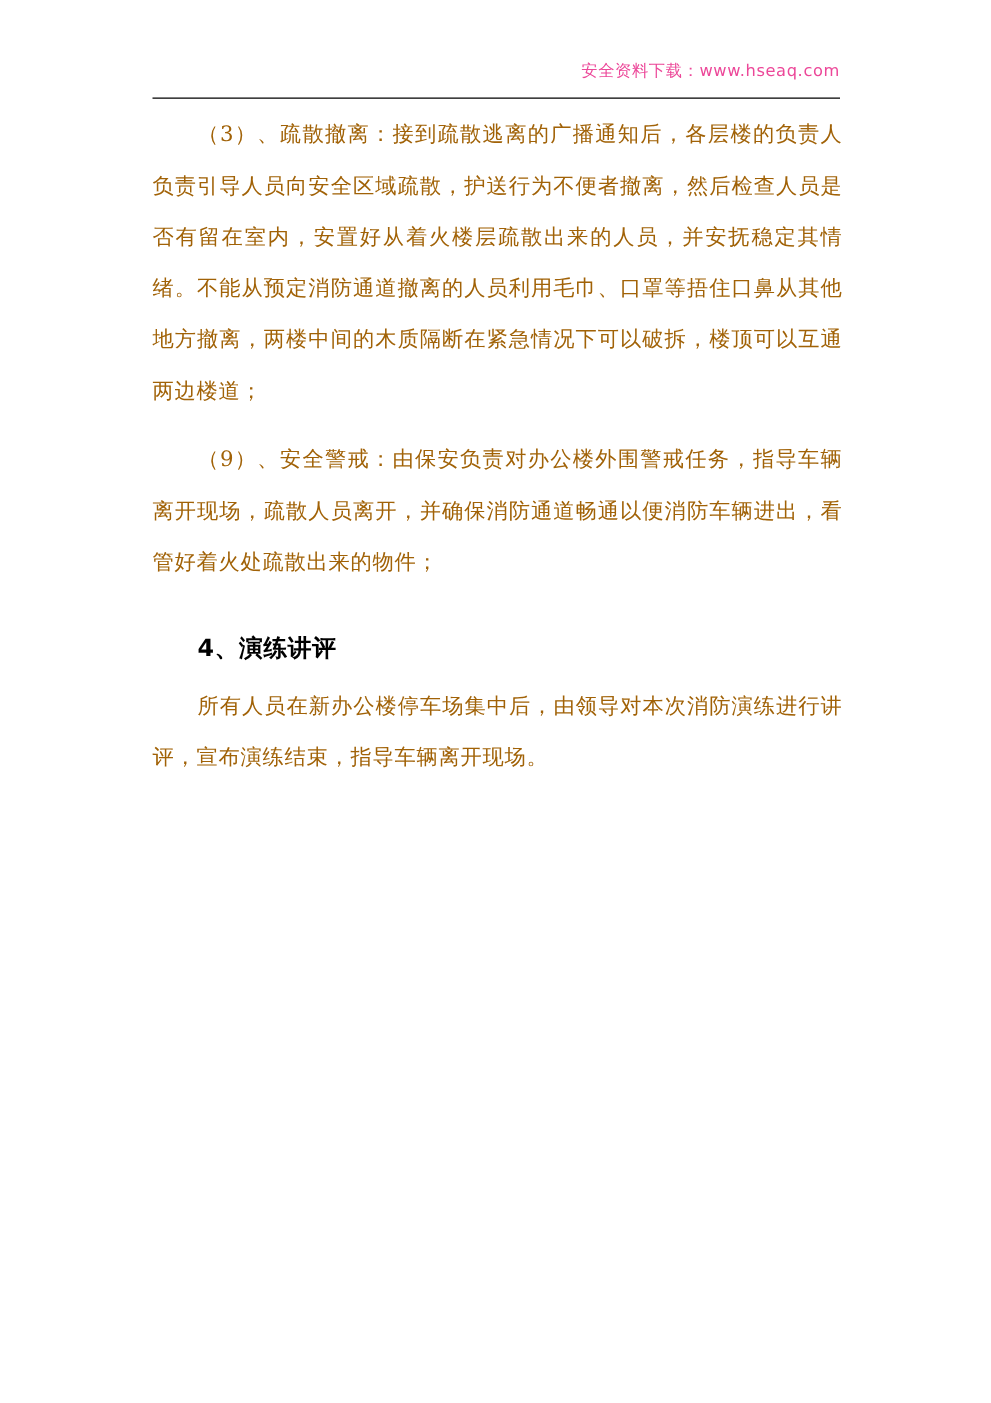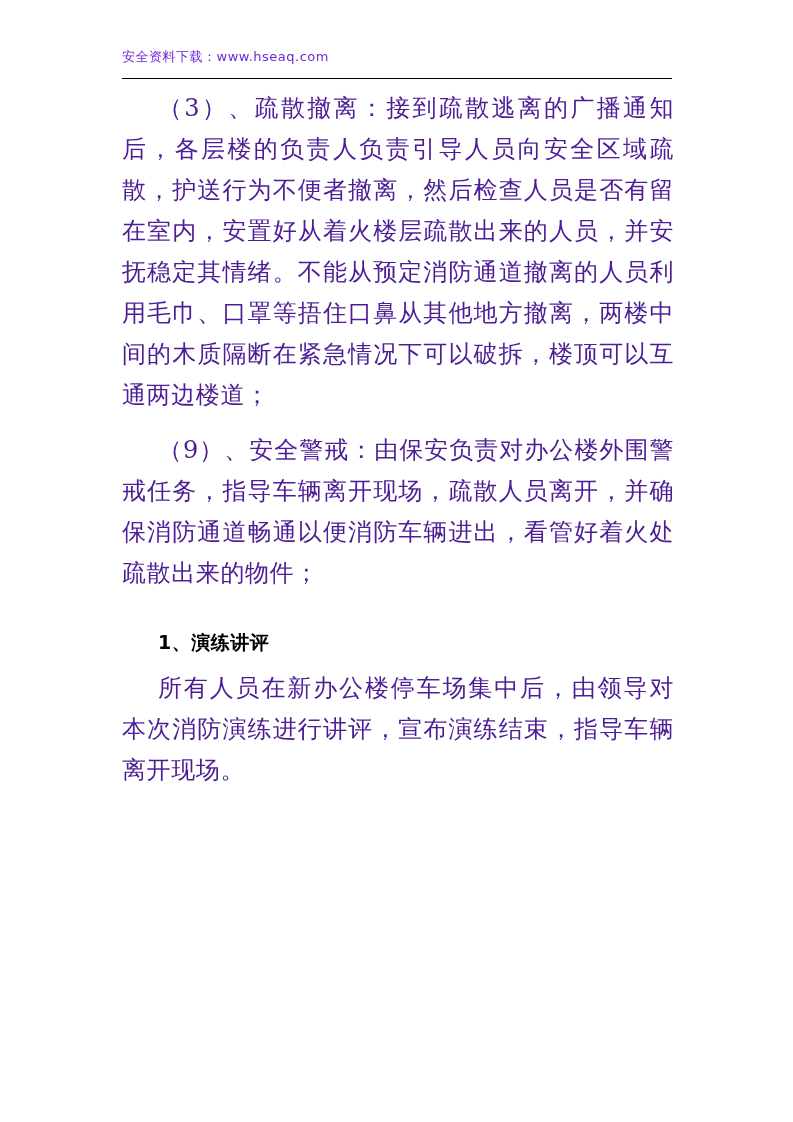--- a/index.html
+++ b/index.html
@@ -14,45 +14,45 @@
     background: #ffffff;
     box-sizing: border-box;
     font-family: "DejaVu Serif", serif;
     overflow: hidden;
   }
   .header {
     position: absolute;
     top: 48px;
     left: 122px;
     width: 550px;
-    text-align: left;
+    text-align: right;
     font-family: "DejaVu Sans", sans-serif;
     font-size: 13px;
-    color: #6d28d9;
+    color: #ec4899;
     letter-spacing: 0.5px;
   }
   .header-rule {
     position: absolute;
     top: 78px;
     left: 122px;
     width: 550px;
     height: 0;
     border-top: 1.5px solid #000;
   }
   .body-area {
     position: absolute;
     top: 88px;
     left: 122px;
     width: 552px;
   }
   .para {
     font-family: "DejaVu Serif", serif;
-    font-size: 24px;
+    font-size: 17px;
     line-height: 41px;
-    color: #4c1d95;
+    color: #a16207;
     text-align: justify;
     text-justify: inter-ideograph;
     text-indent: 36px;
     margin: 0 0 0 0;
     letter-spacing: 0.6px;
   }
   .para + .para {
     margin-top: 14px;
   }
   .heading {
@@ -71,17 +71,17 @@
 <body>
 
 <div class="page">
 
   <div class="header">安全资料下载：www.hseaq.com</div>
   <div class="header-rule"></div>
 
   <div class="body-area">
     <p class="para">（3）、疏散撤离：接到疏散逃离的广播通知后，各层楼的负责人负责引导人员向安全区域疏散，护送行为不便者撤离，然后检查人员是否有留在室内，安置好从着火楼层疏散出来的人员，并安抚稳定其情绪。不能从预定消防通道撤离的人员利用毛巾、口罩等捂住口鼻从其他地方撤离，两楼中间的木质隔断在紧急情况下可以破拆，楼顶可以互通两边楼道；</p>
     <p class="para">（9）、安全警戒：由保安负责对办公楼外围警戒任务，指导车辆离开现场，疏散人员离开，并确保消防通道畅通以便消防车辆进出，看管好着火处疏散出来的物件；</p>
-    <h2 class="heading">1、演练讲评</h2>
+    <h2 class="heading">4、演练讲评</h2>
     <p class="para">所有人员在新办公楼停车场集中后，由领导对本次消防演练进行讲评，宣布演练结束，指导车辆离开现场。</p>
   </div>
 
 </div>
 
 </body></html>

